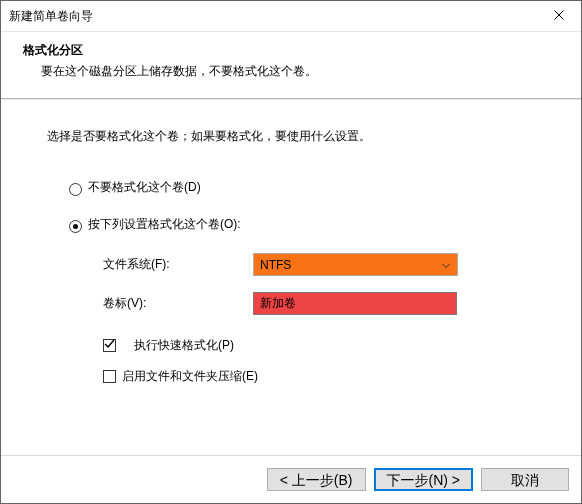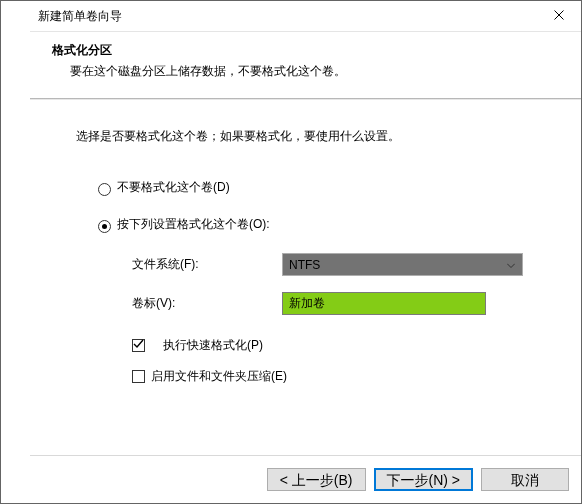--- a/index.html
+++ b/index.html
@@ -11,21 +11,20 @@
     color: #000;
   }
   .window {
     width: 582px;
     height: 504px;
     box-sizing: border-box;
     border: 1px solid #646464;
     display: flex;
     flex-direction: column;
     background: #fff;
-    padding-left: 29px;
   }
   .titlebar {
     height: 30px;
     display: flex;
     align-items: center;
     justify-content: space-between;
     padding-left: 8px;
     border-bottom: 1px solid #e5e5e5;
   }
   .titlebar .title {
@@ -100,25 +99,25 @@
     display: flex;
     align-items: center;
     margin-bottom: 16px;
     height: 23px;
   }
   .flabel {
     width: 150px;
     flex: 0 0 auto;
   }
   .wselect {
-    width: 241px;
+    width: 205px;
     height: 23px;
     box-sizing: border-box;
     border: 1px solid #adadad;
-    background: #737373;
+    background: #f97316;
     padding: 0 22px 0 6px;
     display: flex;
     align-items: center;
     position: relative;
     cursor: default;
   }
   .wselect .chev {
     position: absolute;
     right: 7px;
     top: 50%;
@@ -127,21 +126,21 @@
   .wselect .chev svg {
     width: 8px;
     height: 5px;
     display: block;
   }
   .winput {
     width: 204px;
     height: 23px;
     box-sizing: border-box;
     border: 1px solid #7a7a7a;
-    background: #84cc16;
+    background: #ef4444;
     padding: 0 6px;
     font-family: inherit;
     font-size: 12px;
     outline: none;
   }
   .check-row {
     display: flex;
     align-items: center;
     margin-bottom: 14px;
   }

